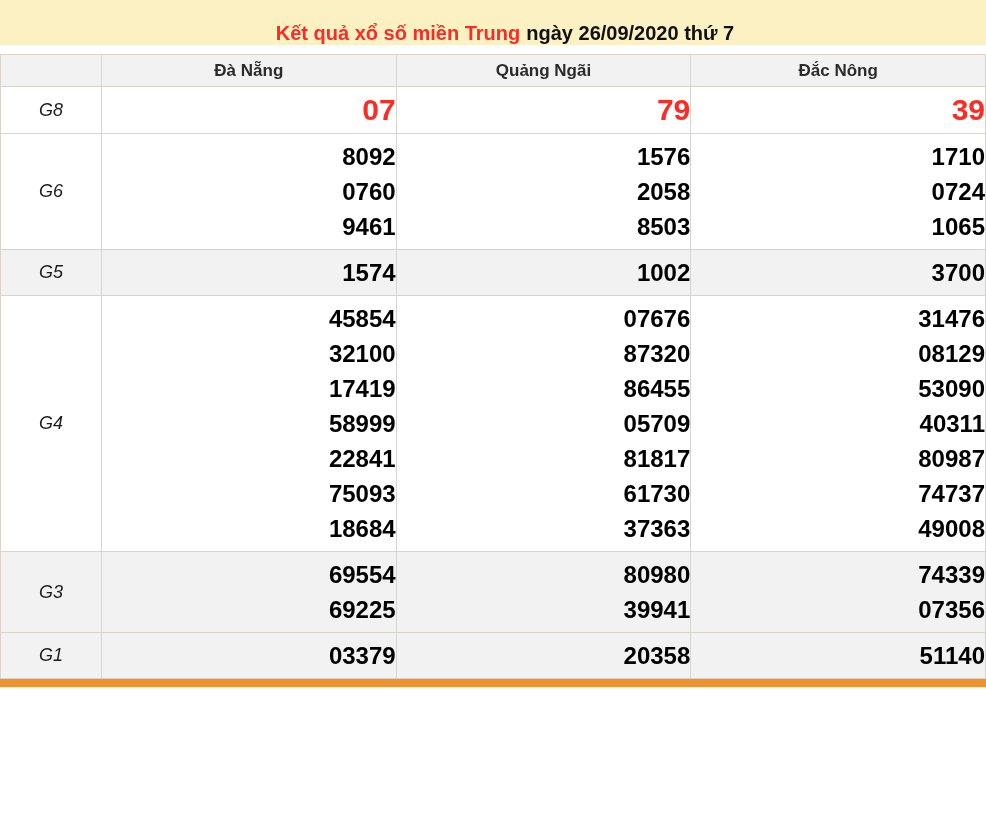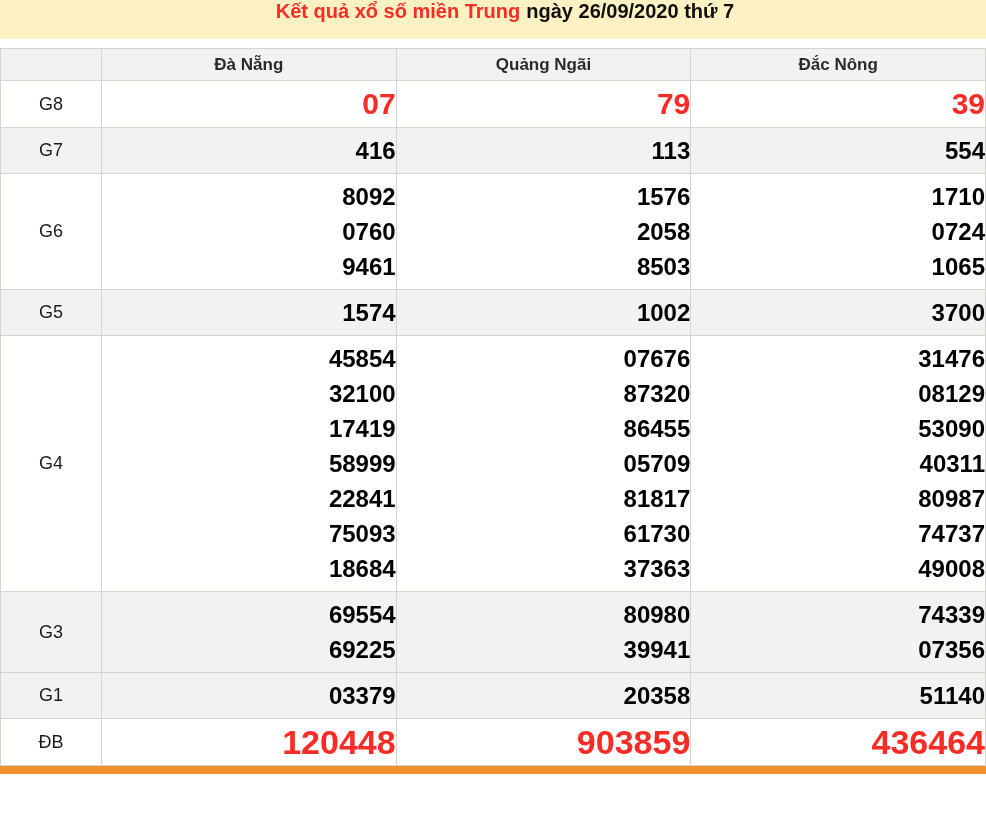--- a/index.html
+++ b/index.html
@@ -10,24 +10,24 @@
     --footer-bar:#f0912d;
   }
   html,body{margin:0;padding:0;}
   body{
     width:986px;
     background:#ffffff;
     font-family:"Liberation Sans","DejaVu Sans",sans-serif;
     -webkit-font-smoothing:antialiased;
   }
   .banner{
-    height:39px;
+    height:45px;
     background:var(--banner-bg);
     display:flex;
-    align-items:flex-start;
+    align-items:flex-end;
     justify-content:center;
     margin-bottom:9px;
     padding-left:24px;
   }
   .title{
     margin:0;
     font-size:20px;
     font-weight:bold;
     white-space:nowrap;
   }
@@ -55,20 +55,21 @@
   .col-link{
     color:#2b2b2b;
     cursor:pointer;
   }
   td.label{
     text-align:center;
     font-size:18px;
     font-weight:400;
     color:#1c1c1c;
     padding:0;
+    font-style:italic;
   }
   td.nums{
     text-align:right;
     padding:5px 0;
     vertical-align:middle;
   }
   .num{
     font-size:24px;
     font-weight:bold;
     color:#000000;
@@ -112,32 +113,20 @@
         <td class="nums">
           <div class="num">07</div>
         </td>
         <td class="nums">
           <div class="num">79</div>
         </td>
         <td class="nums">
           <div class="num">39</div>
         </td>
       </tr>
-      <tr class="shaded">
-        <td class="label">G7</td>
-        <td class="nums">
-          <div class="num">416</div>
-        </td>
-        <td class="nums">
-          <div class="num">113</div>
-        </td>
-        <td class="nums">
-          <div class="num">554</div>
-        </td>
-      </tr>
       <tr>
         <td class="label">G6</td>
         <td class="nums">
           <div class="num">8092</div>
           <div class="num">0760</div>
           <div class="num">9461</div>
         </td>
         <td class="nums">
           <div class="num">1576</div>
           <div class="num">2058</div>
@@ -211,28 +200,16 @@
         <td class="nums">
           <div class="num">03379</div>
         </td>
         <td class="nums">
           <div class="num">20358</div>
         </td>
         <td class="nums">
           <div class="num">51140</div>
         </td>
       </tr>
-      <tr class="db">
-        <td class="label">ĐB</td>
-        <td class="nums">
-          <div class="num">120448</div>
-        </td>
-        <td class="nums">
-          <div class="num">903859</div>
-        </td>
-        <td class="nums">
-          <div class="num">436464</div>
-        </td>
-      </tr>
     </tbody>
 </table>
 
 <div class="footer-bar"></div>
 
 </body></html>

